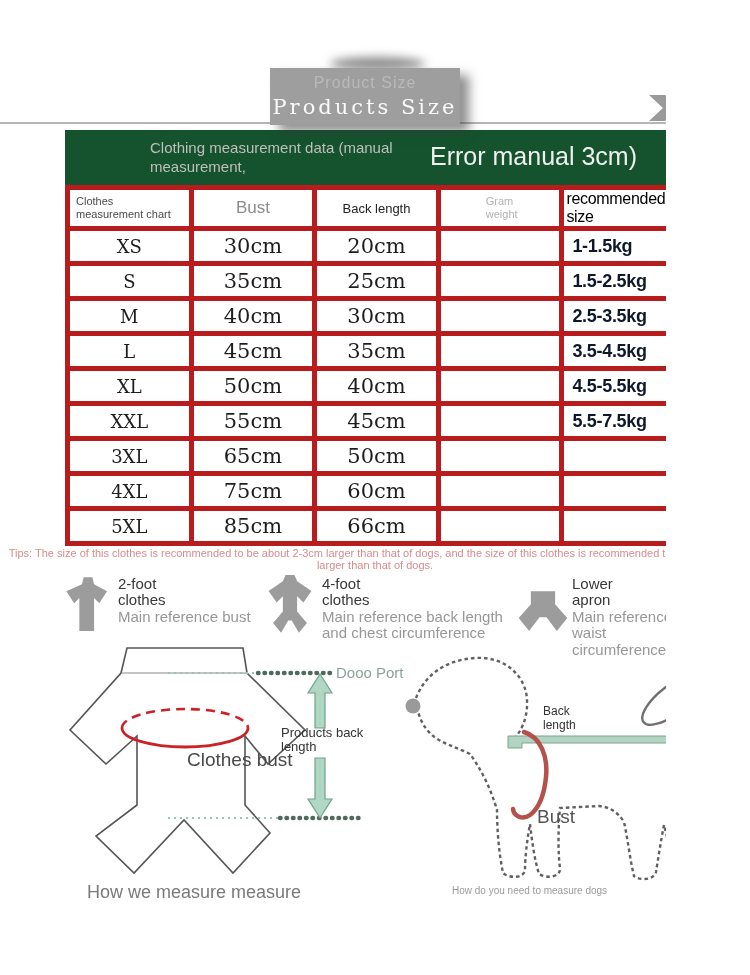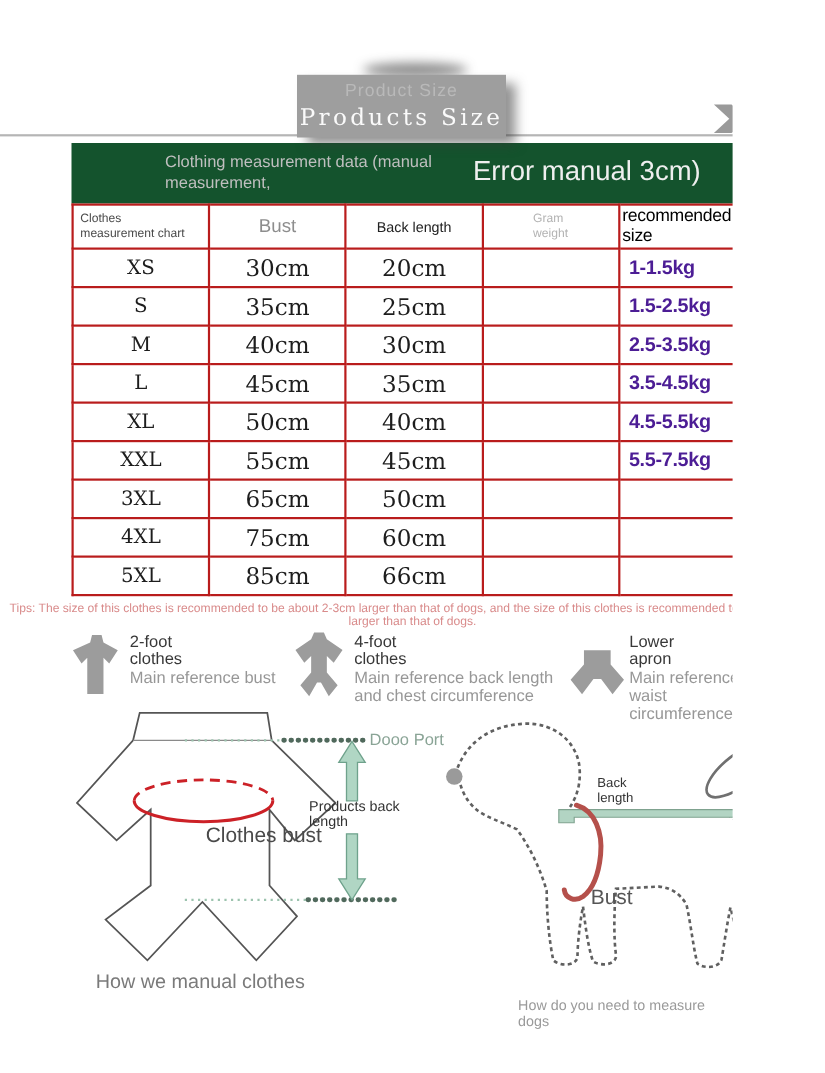--- a/index.html
+++ b/index.html
@@ -19,50 +19,50 @@
   .chevrons { position:absolute; left:645px; top:92px; z-index:2; }
   .hr-line { position:absolute; left:0; top:122px; width:750px; border-top:2px solid #b5b5b5; }
 
   
   .banner { position:absolute; left:65px; top:130px; width:623px; height:55px; background:#14532d; }
   .banner-left { position:absolute; left:85px; top:9px; width:275px; font-size:15px; line-height:1.25; color:#bfbfbf; }
   .banner-right { position:absolute; left:365px; top:12px; font-size:25px; color:#efefef; }
 
   
   table.size-table { position:absolute; left:65px; top:185px; width:623px; border-collapse:collapse; table-layout:fixed; }
-  .size-table th, .size-table td { border:2px solid #b91c1c; background:#fff; overflow:hidden; }
+  .size-table th, .size-table td { border:5px solid #b91c1c; background:#fff; overflow:hidden; }
   .size-table th { height:40px; font-weight:normal; }
   .size-table td { height:35px; text-align:center; }
   .th-chart { font-size:11px; color:#4a4a4a; text-align:left; padding-left:6px; line-height:1.2; }
   .th-chart .inner { width:96px; }
   .th-bust { font-size:17px; color:#8d8d8d; text-align:center; }
   .th-back { font-size:13px; color:#222; text-align:center; }
   .th-gram { font-size:11px; color:#b2b2b2; text-align:left; padding-left:45px; line-height:1.2; }
   .th-gram .inner { width:44px; }
   .th-rec { font-size:16px; font-weight:bold; color:#000; text-align:left; padding-left:2px; letter-spacing:-0.3px; }
   .td-size { font-family:"DejaVu Serif", serif; font-size:18px; color:#1d1d1d; }
   .td-cm { font-family:"DejaVu Serif", serif; font-size:21px; color:#1d1d1d; }
-  .td-rec { font-weight:bold; font-size:18px; color:#4c1d95; text-align:left !important; padding-left:8px; letter-spacing:-0.3px; }
+  .td-rec { font-weight:bold; font-size:18px; color:#0f172a; text-align:left !important; padding-left:8px; letter-spacing:-0.3px; }
 
   .tips { position:absolute; left:0; top:547px; width:750px; text-align:center; font-size:11px; color:#d98b8b; }
 
   
   .legend-item { position:absolute; }
   .legend-title { font-size:15px; color:#383838; line-height:1.05; }
   .legend-desc { font-size:15px; color:#979797; line-height:1.1; margin-top:1px; }
 
   
   .diag-label { position:absolute; color:#3d3d3d; }
   .lbl-port { left:336px; top:664px; font-size:15px; color:#8aa496; }
   .lbl-cbl { left:281px; top:726px; width:86px; font-size:13px; color:#333; line-height:1.1; }
   .lbl-cbust { left:143px; top:749px; font-size:19px; color:#4a4a4a;margin-left:44px; }
   .lbl-dbl { left:543px; top:705px; width:50px; font-size:12px; color:#333; line-height:1.15; }
   .lbl-dbust { left:537px; top:806px; font-size:19px; color:#555; }
   .caption-left { position:absolute; left:87px; top:882px; font-size:18px; color:#7a7a7a; }
-  .caption-right { position:absolute; left:471px; top:885px; font-size:13px; color:#9a9a9a;margin-top:21px; }
+  .caption-right { position:absolute; left:452px; top:885px; font-size:10px; color:#9a9a9a; }
 
   svg { display:block; }
   .diagrams { position:absolute; left:0; top:640px; }
 </style>
 </head>
 <body>
 
 <div class="page">
 
   <div class="ribbon-smudge"></div>
@@ -238,16 +238,16 @@
 
     <path d="M524 92 C541 97 548 117 546 137 C544 157 538 169 530 175 C523 180 514 177 513 169" fill="none" stroke="#b5504b" stroke-width="4.5" stroke-linecap="round"></path>
   </svg>
 
   <div class="diag-label lbl-port">Dooo Port</div>
   <div class="diag-label lbl-cbl">Products back length</div>
   <div class="diag-label lbl-cbust">Clothes bust</div>
   <div class="diag-label lbl-dbl">Back length</div>
   <div class="diag-label lbl-dbust">Bust</div>
 
-  <div class="caption-left">How we manual clothes</div>
+  <div class="caption-left">How we measure measure</div>
   <div class="caption-right">How do you need to measure dogs</div>
 
 </div>
 
 </body></html>

